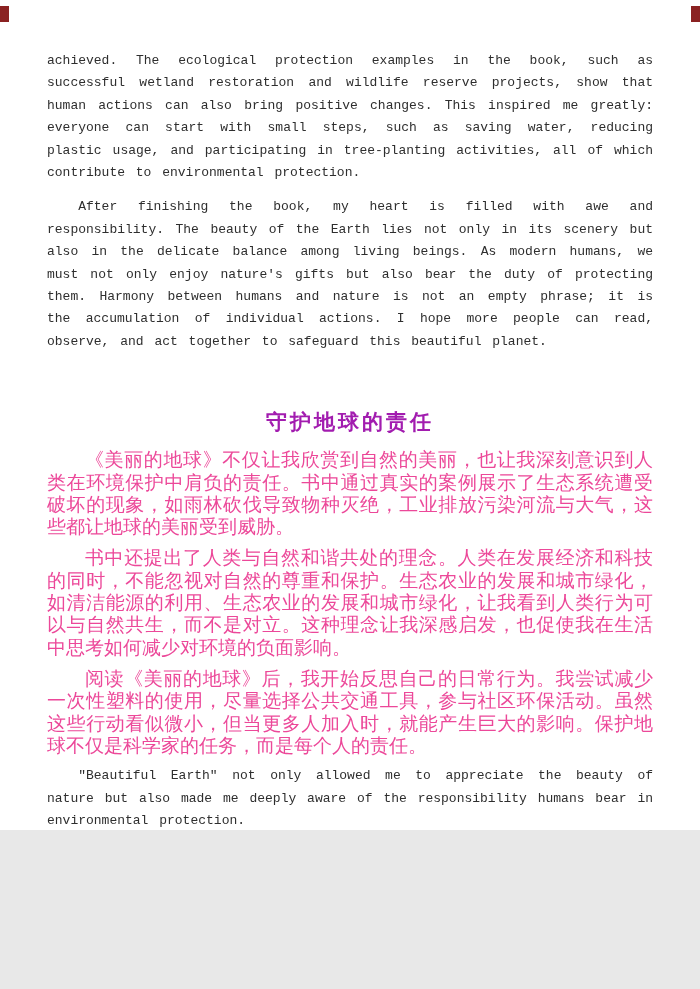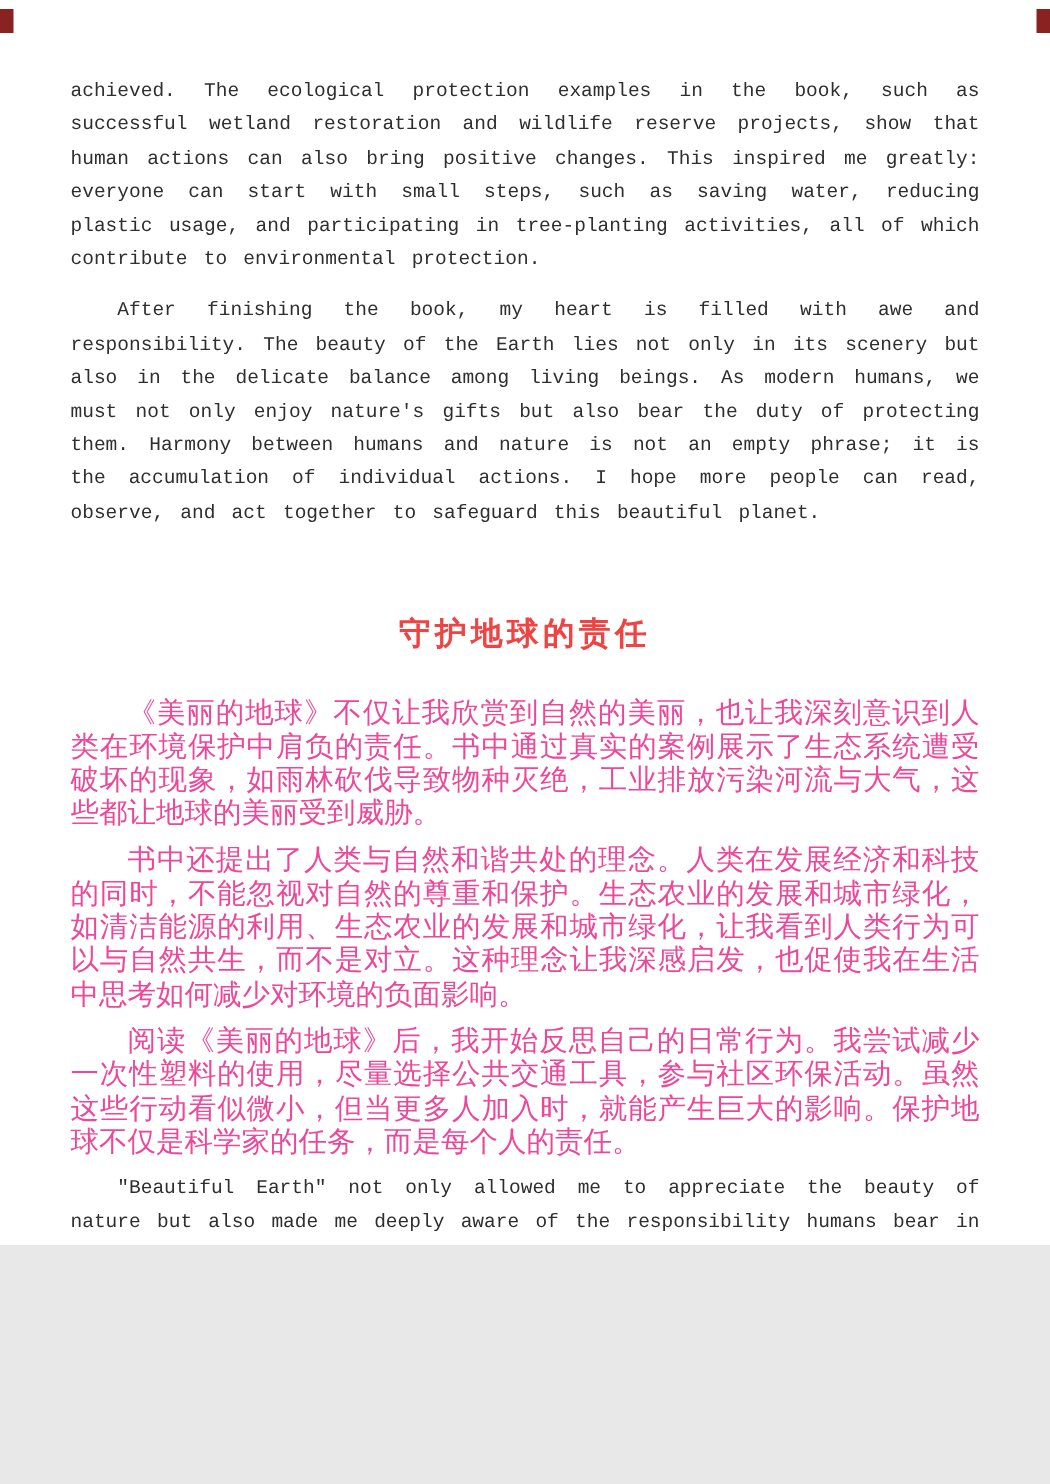--- a/index.html
+++ b/index.html
@@ -37,23 +37,23 @@
     color: #ec4899;
     text-align: justify;
     text-indent: 2em;
     margin: 0 0 9px 0;
   }
   .zh-title {
     font-family: "DejaVu Serif", serif;
     font-size: 21px;
     font-weight: bold;
     letter-spacing: 3px;
-    color: #ef4444;
+    color: #a21caf;
     text-align: center;
-    margin: 55px 0 28px 0;
+    margin: 55px 0 12px 0;
   }
   .en-title {
     font-family: "Liberation Mono", "DejaVu Sans Mono", monospace;
     font-size: 22px;
     font-weight: bold;
     color: #1c1c1c;
     text-align: center;
     margin: 53px 0 27px 0;
   }
 

